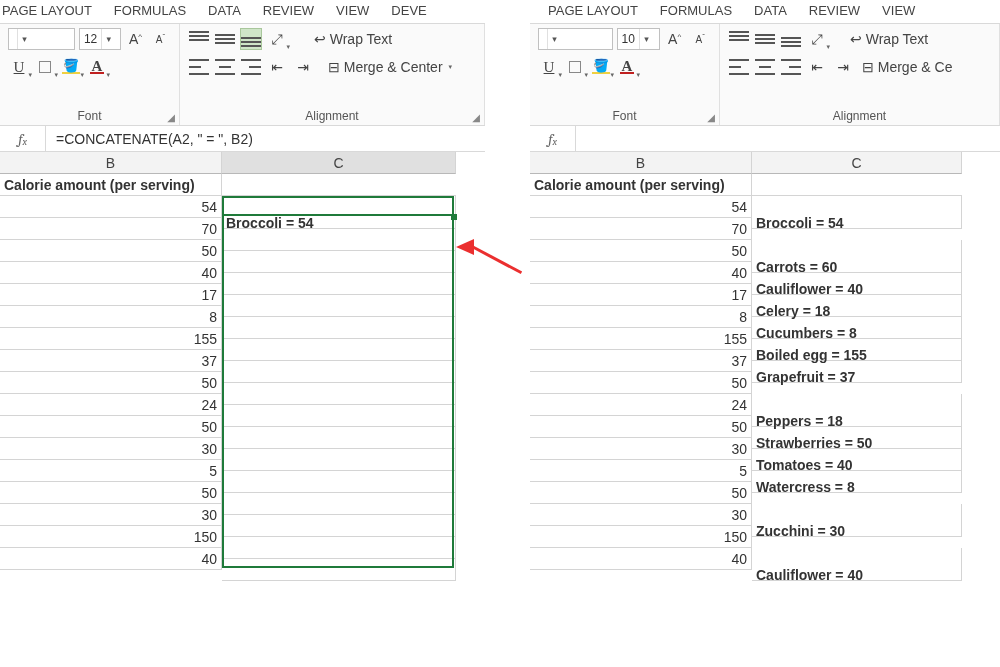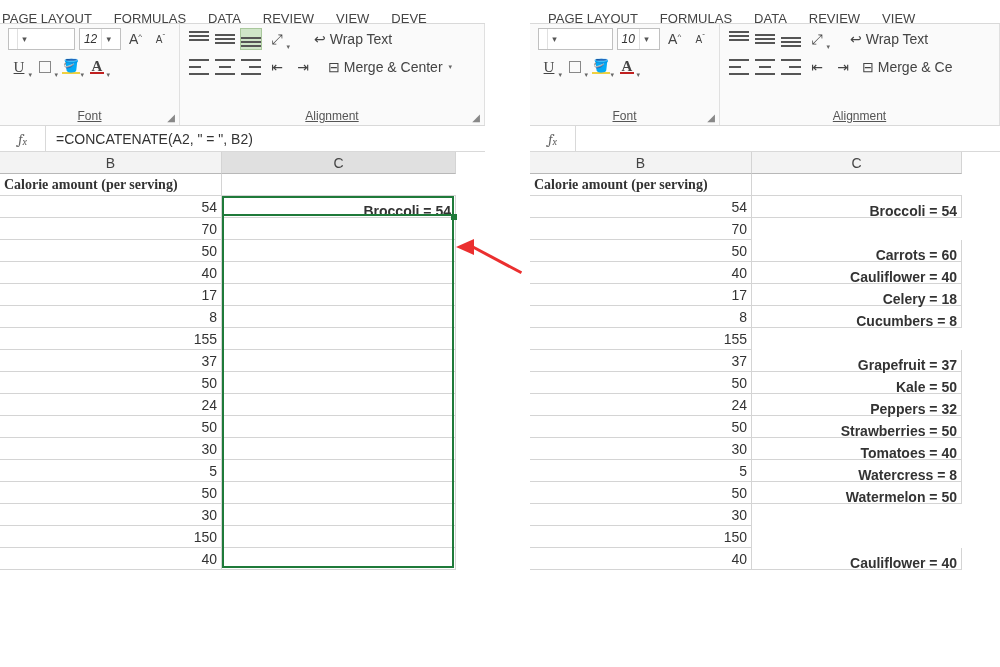--- a/index.html
+++ b/index.html
@@ -27,21 +27,21 @@
     display: flex;
     gap: 22px;
     padding-left: 2px;
     align-items: flex-start;
     font-size: 13px;
     color: #444;
     white-space: nowrap;
     border-bottom: 1px solid #d9d9d9;
   }
   .pane-right .tabrow { padding-left: 18px; }
-  .tabrow span { padding-top: 11px; }
+  .tabrow span { padding-top: 3px; }
 
   
   .ribbon {
     height: 102px;
     display: flex;
     background: #fafafa;
     border-bottom: 1px solid #d9d9d9;
   }
   .rgroup {
     border-right: 1px solid #e0e0e0;
@@ -54,41 +54,40 @@
     display: flex;
     flex-direction: column;
     gap: 6px;
   }
   .rgroup .label {
     font-size: 12px;
     color: #555;
     text-align: center;
     padding: 2px 0 0 0;
     position: relative;
-    text-decoration: underline;
   }
   .rgroup .dlg {
     position: absolute;
     right: -4px;
     bottom: 0;
     font-size: 10px;
     color: #888;
   }
   .row { display: flex; align-items: center; gap: 4px; }
 
   
   .combo {
     height: 22px;
     border: 1px solid #c0c0c0;
     background: #fff;
     display: inline-flex;
     align-items: center;
     font-size: 12px;
   }
-  .combo .val { padding: 0 4px; font-style: italic; }
+  .combo .val { padding: 0 4px; }
   .combo .drop {
     width: 14px; text-align: center; color: #555; font-size: 9px;
     border-left: 1px solid #e0e0e0; align-self: stretch; display:flex;align-items:center;justify-content:center;
   }
 
   
   .tool {
     width: 22px; height: 22px;
     display: inline-flex; align-items: center; justify-content: center;
     font-size: 14px; color: #444; position: relative;
@@ -133,31 +132,30 @@
     background:#f3f3f3; border-right:1px solid #d4d4d4; border-bottom:1px solid #b8b8b8;
     text-align:center; color:#444; line-height:22px;
   }
   .colhdr .ch.sel { background:#e0e0e0; }
   .datahdr {
     font-weight: bold;
     border-bottom:1px solid #d4d4d4;
     padding: 2px 4px;
     height: 22px;
     line-height:18px;
-    font-family:Liberation Serif, serif;
   }
   .gridbody { position: relative; }
   .grow { display:flex; height:22px; }
   .grow .bcell {
     border-right:1px solid #d4d4d4; border-bottom:1px solid #d4d4d4;
     padding: 0 4px; text-align:right; line-height:22px;
   }
   .grow .ccell {
     border-right:1px solid #d4d4d4; border-bottom:1px solid #d4d4d4;
-    padding: 4px 4px; text-align:right; font-weight:bold; line-height:22px;
+    padding: 16px 4px; text-align:left; font-weight:bold; line-height:22px;
   }
 
   
   .selrect {
     position:absolute; border:2px solid #1f7a3a; pointer-events:none;
   }
   .activecell {
     position:absolute; border:2px solid #1f7a3a; pointer-events:none;
   }
   .fillhandle {
@@ -551,51 +549,51 @@
         <div class="grow">
           <div class="bcell" style="width: 222px;">17</div>
           <div class="ccell" style="width: 210px;">Celery = 18</div>
         </div>
         <div class="grow">
           <div class="bcell" style="width: 222px;">8</div>
           <div class="ccell" style="width: 210px;">Cucumbers = 8</div>
         </div>
         <div class="grow">
           <div class="bcell" style="width: 222px;">155</div>
+          <div class="ccell" style="width: 210px;">Boiled egg = 155</div>
         </div>
         <div class="grow">
           <div class="bcell" style="width: 222px;">37</div>
           <div class="ccell" style="width: 210px;">Grapefruit = 37</div>
         </div>
         <div class="grow">
           <div class="bcell" style="width: 222px;">50</div>
-          <div class="ccell" style="width: 210px;">Kale = 50</div>
         </div>
         <div class="grow">
           <div class="bcell" style="width: 222px;">24</div>
-          <div class="ccell" style="width: 210px;">Peppers = 32</div>
+          <div class="ccell" style="width: 210px;">Peppers = 18</div>
         </div>
         <div class="grow">
           <div class="bcell" style="width: 222px;">50</div>
           <div class="ccell" style="width: 210px;">Strawberries = 50</div>
         </div>
         <div class="grow">
           <div class="bcell" style="width: 222px;">30</div>
           <div class="ccell" style="width: 210px;">Tomatoes = 40</div>
         </div>
         <div class="grow">
           <div class="bcell" style="width: 222px;">5</div>
           <div class="ccell" style="width: 210px;">Watercress = 8</div>
         </div>
         <div class="grow">
           <div class="bcell" style="width: 222px;">50</div>
-          <div class="ccell" style="width: 210px;">Watermelon = 50</div>
         </div>
         <div class="grow">
           <div class="bcell" style="width: 222px;">30</div>
+          <div class="ccell" style="width: 210px;">Zucchini = 30</div>
         </div>
         <div class="grow">
           <div class="bcell" style="width: 222px;">150</div>
         </div>
         <div class="grow">
           <div class="bcell" style="width: 222px;">40</div>
           <div class="ccell" style="width: 210px;">Cauliflower = 40</div>
         </div>
       </div>
   </div>

